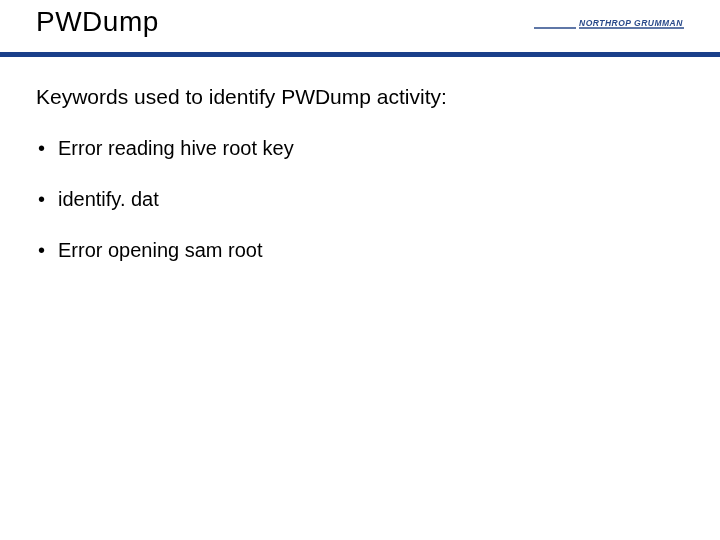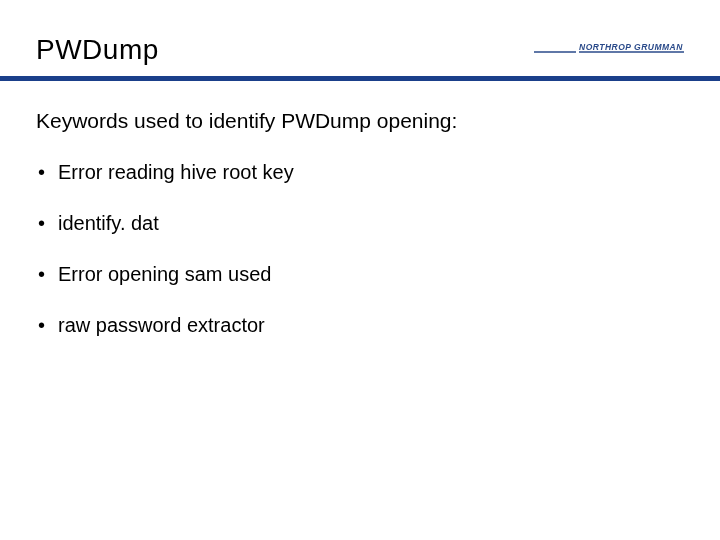--- a/index.html
+++ b/index.html
@@ -5,33 +5,33 @@
   * { margin: 0; padding: 0; box-sizing: border-box; }
   body {
     width: 720px;
     height: 540px;
     background: #ffffff;
     font-family: Arial, Helvetica, sans-serif;
     position: relative;
     overflow: hidden;
   }
   .header {
-    padding: 34px 36px 10px 36px;
+    padding: 6px 36px 10px 36px;
     display: flex;
     justify-content: space-between;
-    align-items: flex-end;
+    align-items: flex-start;
   }
   .title {
     font-size: 28px;
     font-weight: 400;
     color: #000;
     letter-spacing: 0.5px;
   }
   .logo {
-    margin-top: 0;
+    margin-top: 8px;
   }
   .divider {
     height: 5px;
     background: #1a3f8a;
     width: 100%;
   }
   .content {
     padding: 28px 36px 0 36px;
   }
   .subtitle {
@@ -69,20 +69,19 @@
       <line x1="0" y1="14" x2="42" y2="14" stroke="#2a4a8a" stroke-width="1.5"></line>
       <text x="45" y="12" font-family="Arial" font-size="8.5" font-weight="bold" fill="#2a4a8a" font-style="italic" letter-spacing="0.5">NORTHROP GRUMMAN</text>
       <line x1="45" y1="14" x2="150" y2="14" stroke="#2a4a8a" stroke-width="1.5"></line>
     </svg>
   </div>
 </div>
 
 <div class="divider"></div>
 
 <div class="content">
-  <div class="subtitle">Keywords used to identify PWDump opening:</div>
+  <div class="subtitle">Keywords used to identify PWDump activity:</div>
   <ul class="bullet-list">
     <li class="bullet-item">Error reading hive root key</li>
     <li class="bullet-item">identify. dat</li>
-    <li class="bullet-item">Error opening sam used</li>
-    <li class="bullet-item">raw password extractor</li>
+    <li class="bullet-item">Error opening sam root</li>
   </ul>
 </div>
 
 </body></html>

